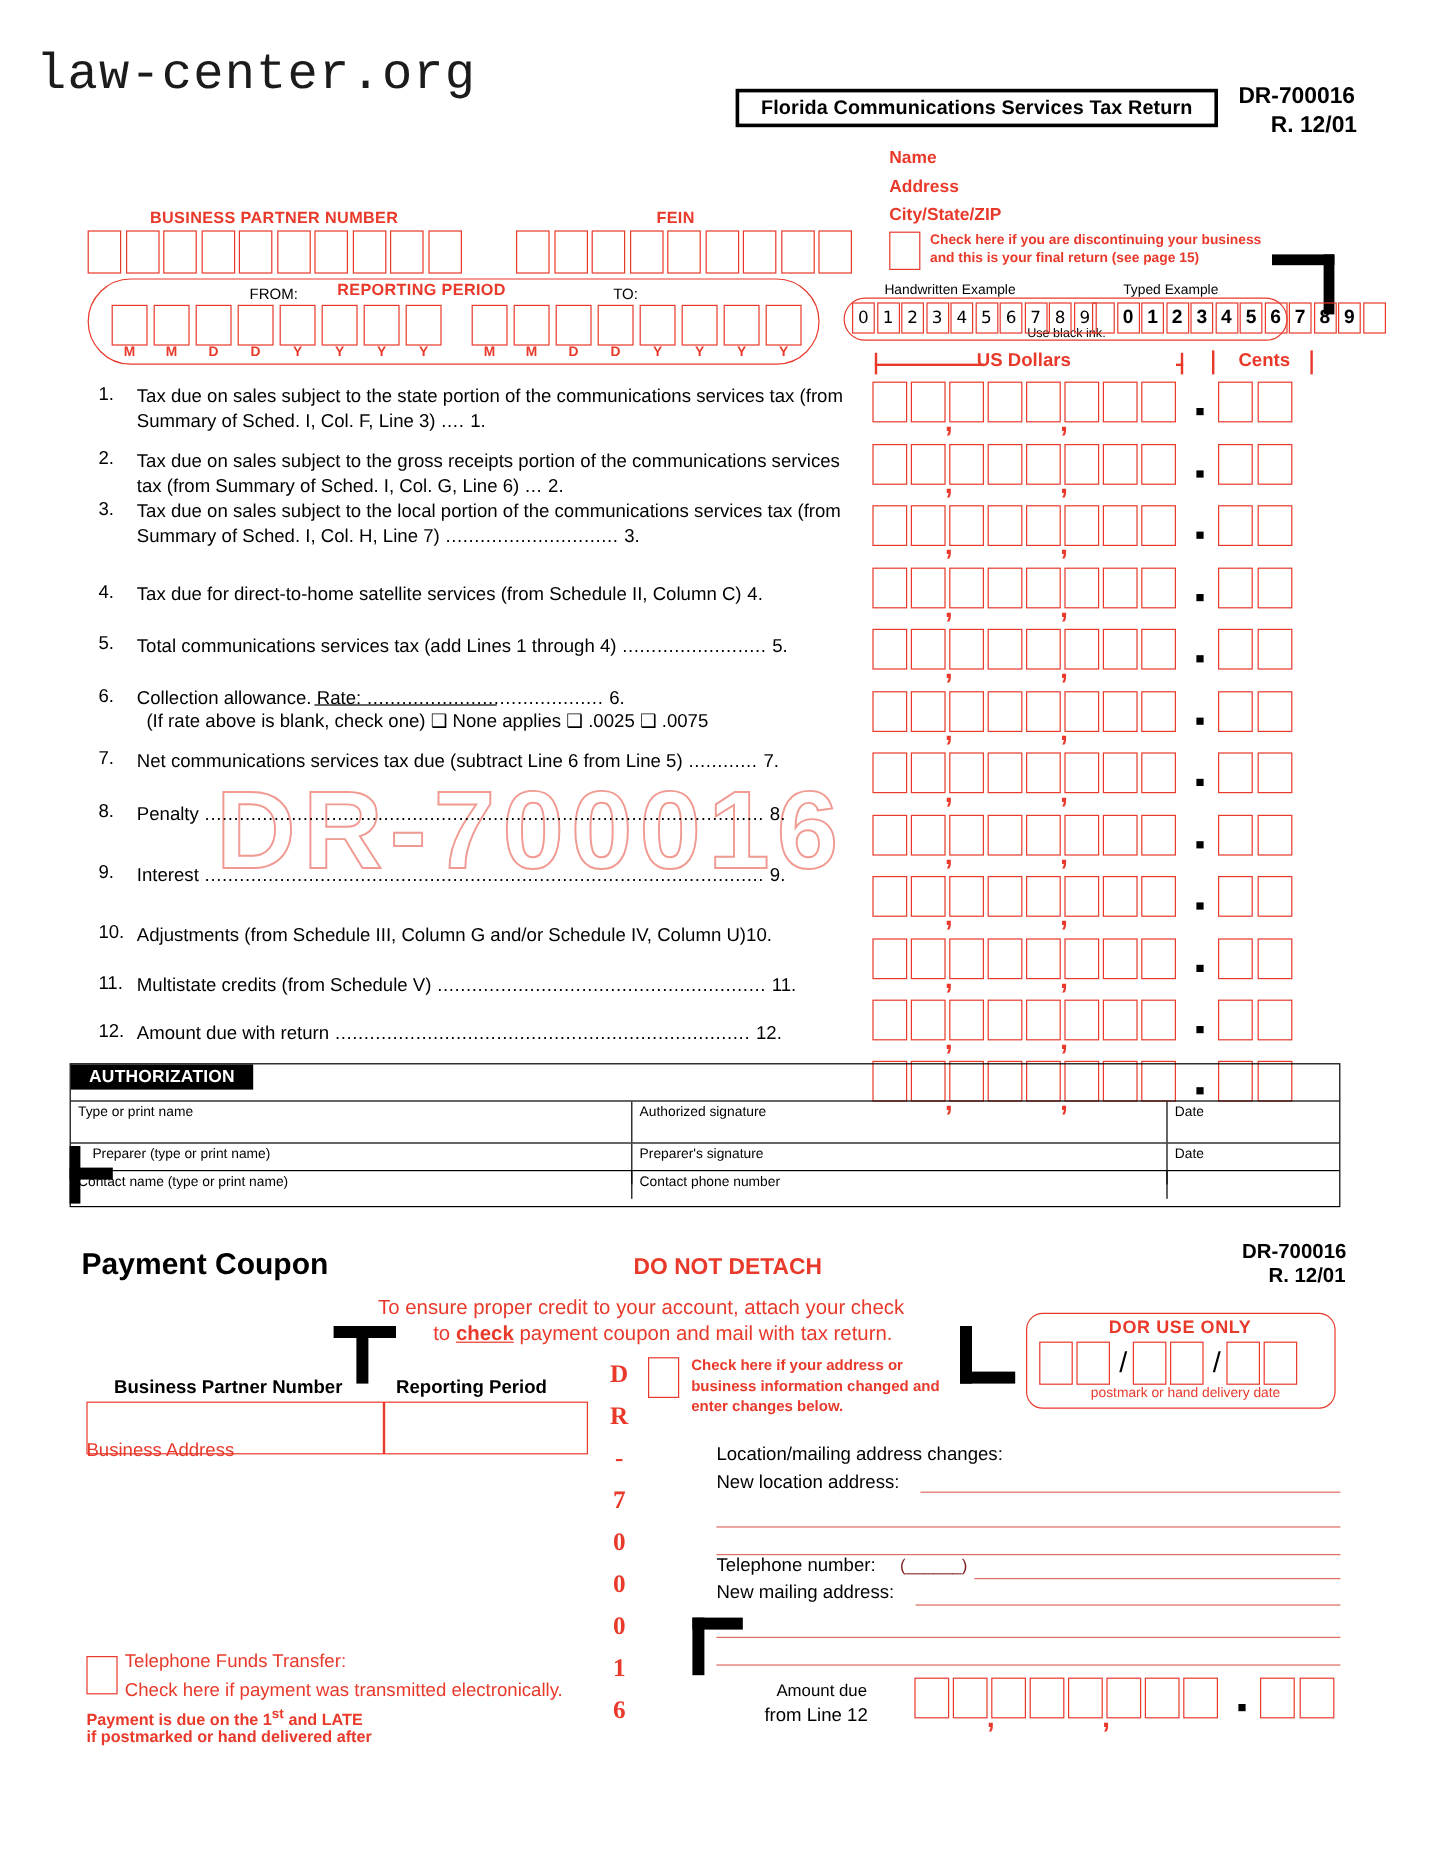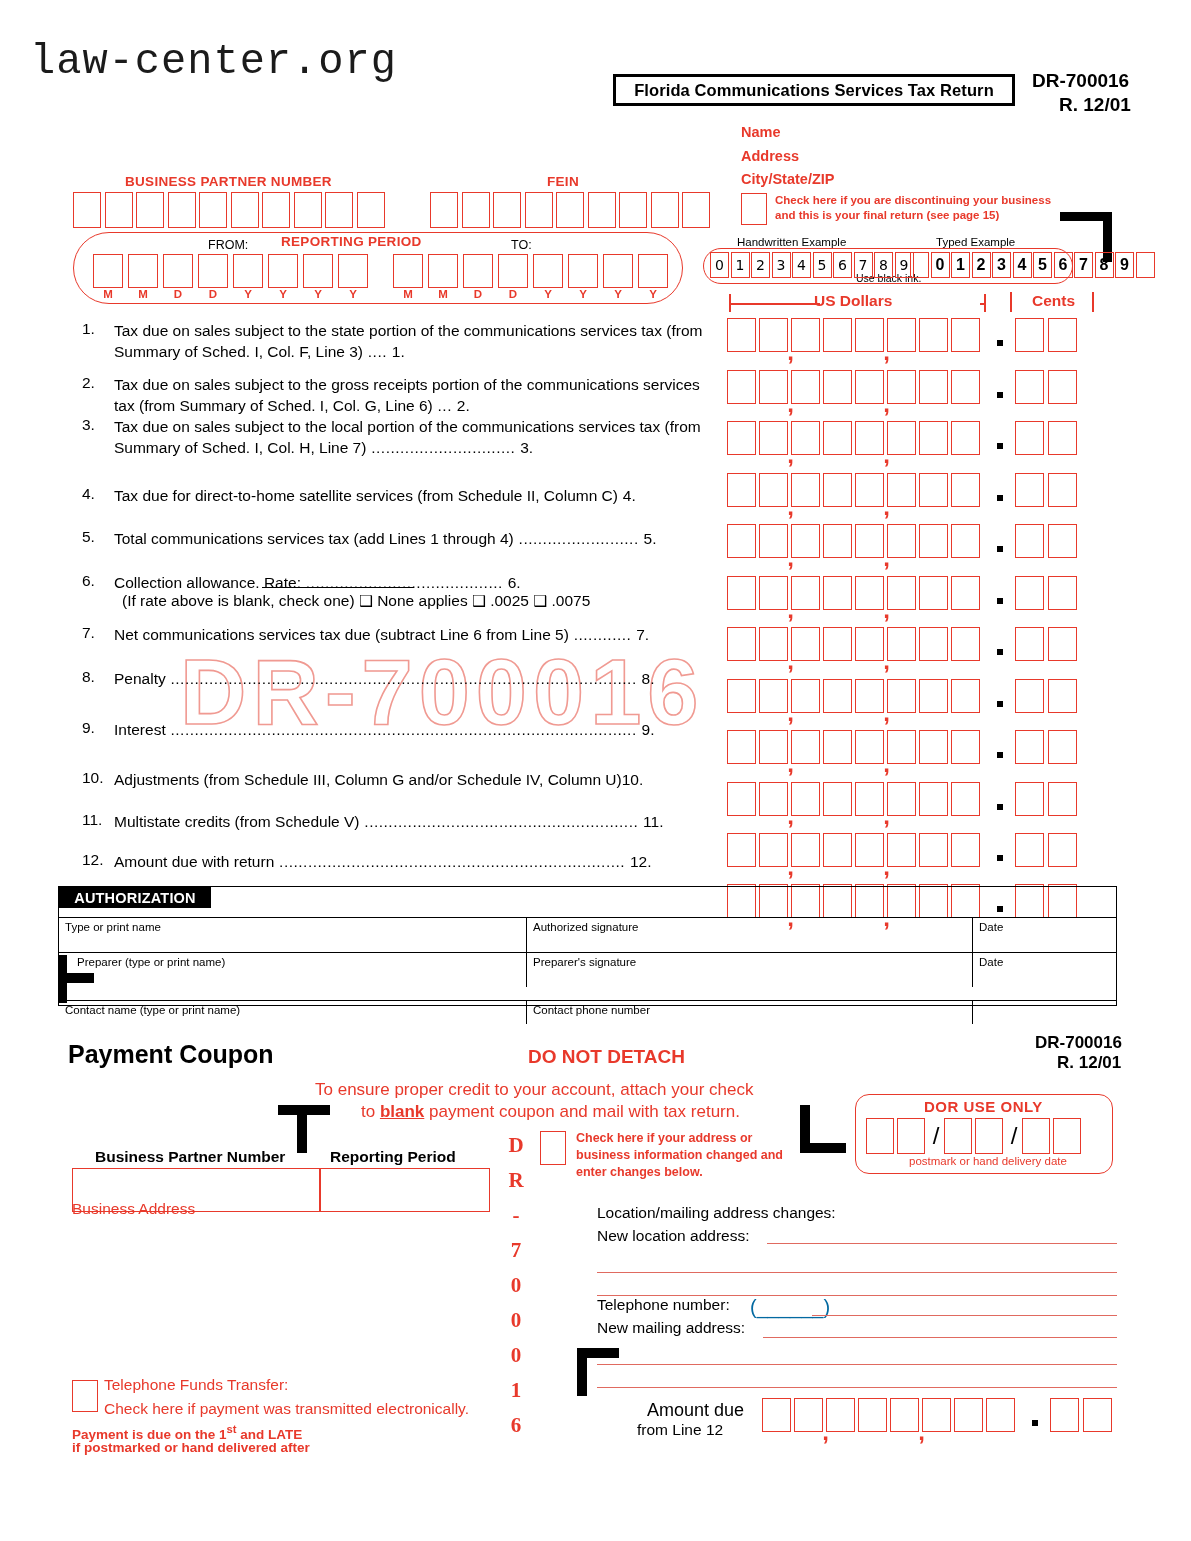--- a/index.html
+++ b/index.html
@@ -170,30 +170,30 @@
   #dor-sub{left:909px;top:1155px;font-size:11.5px;}
   #dor-boxes{left:866px;top:1118px;display:flex;align-items:center;}
   #dor-boxes .dcellb{width:28px;height:36px;border:1.4px solid #e8392b;box-sizing:border-box;margin-right:3px;}
   #dor-boxes .slash{width:16px;text-align:center;font-size:24px;line-height:34px;color:#000;}
 
   .addr-lbl{font-size:15.5px;}
   #loc-lbl{left:597px;top:1204px;}
   #newloc-lbl{left:597px;top:1227px;}
   #tel-lbl{left:597px;top:1296px;}
   #newmail-lbl{left:597px;top:1319px;}
-  #tel-paren{left:750px;top:1296px;font-size:20px;color:#0369a1;}
+  #tel-paren{left:750px;top:1296px;font-size:14px;color:#7f1d1d;}
   .hline{position:absolute;height:1.3px;background:#e06a60;}
 
   #eft-chk{left:72px;top:1380px;width:26px;height:32px;border:1.8px solid #e8392b;box-sizing:border-box;}
   #eft-t1{left:104px;top:1376px;font-size:15.5px;}
   #eft-t2{left:104px;top:1400px;font-size:15.5px;}
   #eft-t3{left:72px;top:1423px;font-size:13.5px;font-weight:bold;}
   #eft-t4{left:72px;top:1440px;font-size:13.5px;font-weight:bold;}
 
-  #amtdue1{left:647px;top:1400px;font-size:18px;}
+  #amtdue1{left:647px;top:1400px;font-size:14px;}
   #amtdue2{left:637px;top:1421px;font-size:15.5px;}
   #amt-money{left:762px;top:1398px;}
 </style>
 </head>
 <body>
 
 <div class="abs" id="site-watermark">law-center.org</div>
 <div class="abs" id="form-watermark">DR-700016</div>
 
 <div class="abs" id="title-box">
@@ -552,35 +552,35 @@
     <div class="auth-vline" style="left:913px;"></div>
     <div class="auth-cell" style="left:920px;">Date</div>
   </div>
   <div class="auth-row" style="top:65px;">
     <div class="auth-cell" style="left:6px;margin-left:12px;">Preparer (type or print name)</div>
     <div class="auth-vline" style="left:467px;"></div>
     <div class="auth-cell" style="left:474px;">Preparer's signature</div>
     <div class="auth-vline" style="left:913px;"></div>
     <div class="auth-cell" style="left:920px;">Date</div>
   </div>
-  <div class="auth-row" style="top:113px;height:24px;">
+  <div class="auth-row" style="top:88px;height:24px;">
     <div class="auth-cell" style="left:6px;">Contact name (type or print name)</div>
     <div class="auth-vline" style="left:467px;"></div>
     <div class="auth-cell" style="left:474px;">Contact phone number</div>
     <div class="auth-vline" style="left:913px;"></div>
   </div>
 </div>
 
 <div class="abs" id="coupon-title">Payment Coupon</div>
 <div class="abs red" id="donot">DO NOT DETACH</div>
 <div class="abs" id="cpn-form-no">DR-700016</div>
 <div class="abs" id="cpn-form-rev">R. 12/01</div>
 <div class="abs red" id="ensure1">To ensure proper credit to your account, attach your check</div>
 <div class="abs red" id="ensure2">
-  <span>to </span><u>blank</u><span> payment coupon and mail with tax return.</span>
+  <span>to </span><u>check</u><span> payment coupon and mail with tax return.</span>
 </div>
 
 <div class="abs" id="bpn2-lbl">Business Partner Number</div>
 <div class="abs" id="rp2-lbl">Reporting Period</div>
 <div class="abs" id="bpn2-box"></div>
 <div class="abs" id="rp2-box"></div>
 <div class="abs red" id="bizaddr">Business Address</div>
 
 <div class="abs red" id="drvert">
     <div>D</div>

